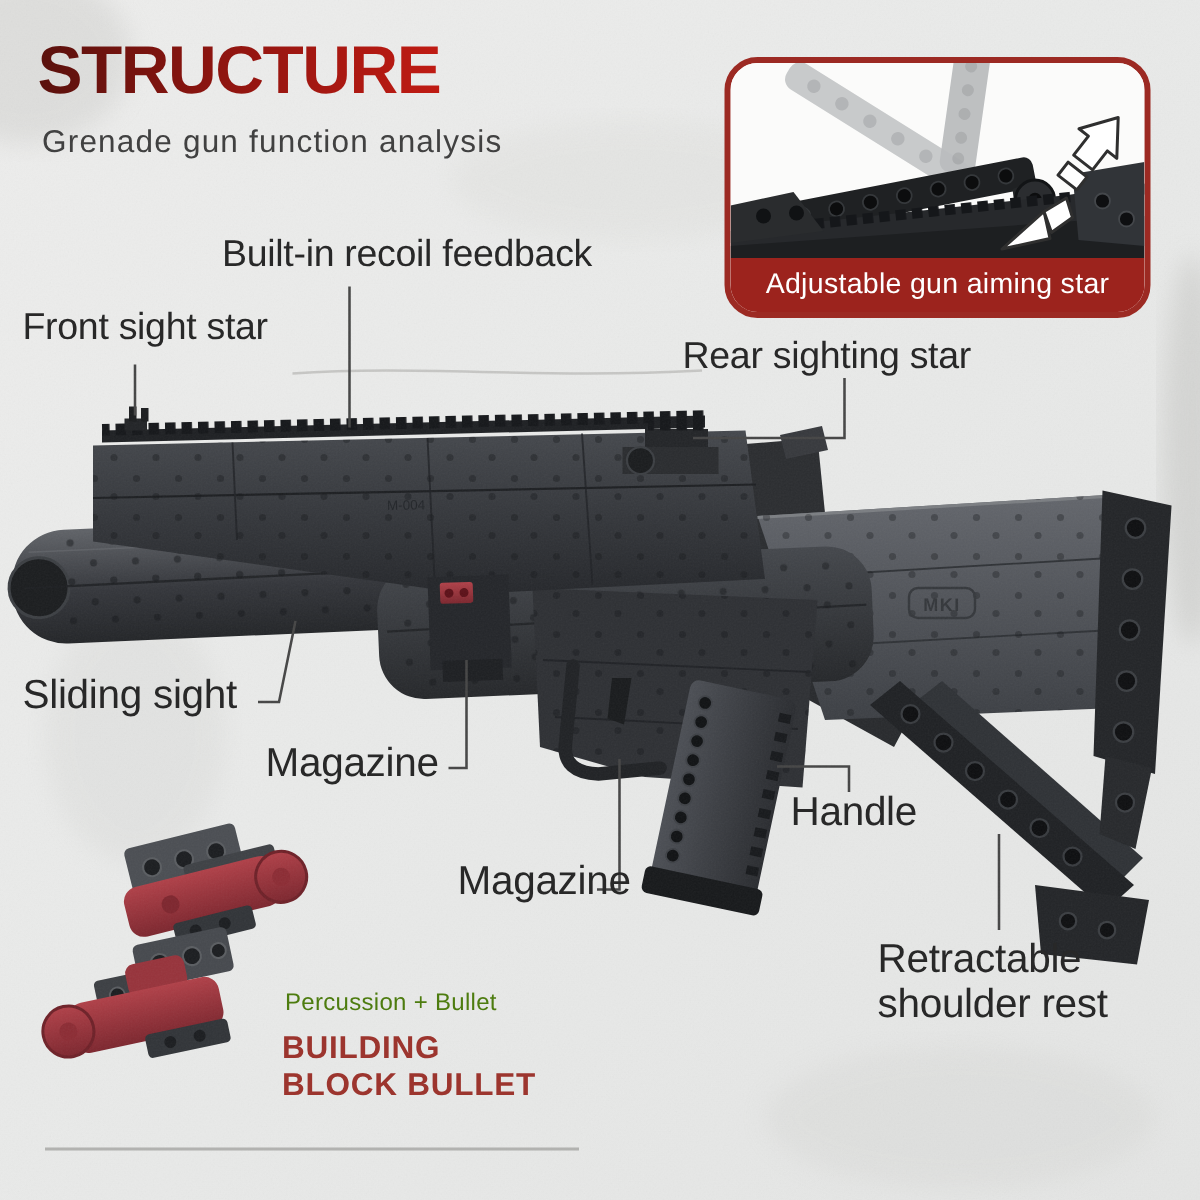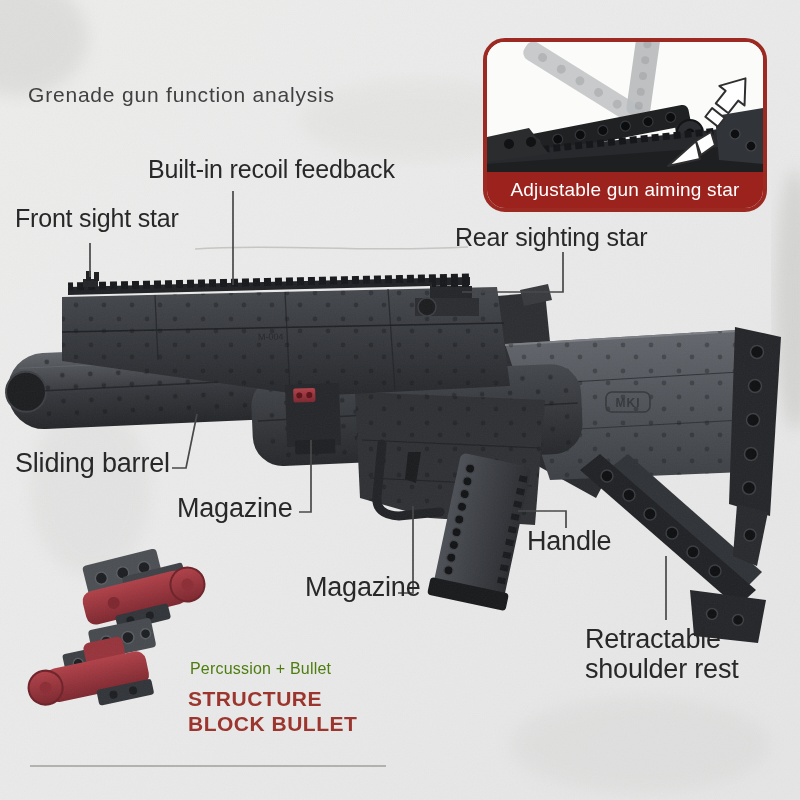--- a/index.html
+++ b/index.html
@@ -293,20 +293,21 @@
       <circle cx="43" cy="677" r="17" fill="url(#gradRed)" stroke="#6e2128" stroke-width="2"></circle>
       <circle cx="43" cy="677" r="6" fill="#8c2c34"></circle>
       <rect x="92" y="690" width="56" height="16" rx="3" fill="#313438"></rect>
       <circle cx="108" cy="698" r="4" fill="#1b1d20"></circle>
         <circle cx="128" cy="698" r="4" fill="#1b1d20"></circle>
     </g>
 
     <rect width="800" height="800" filter="url(#grain)" opacity=".06"></rect>
   </svg>
 
+  <h1 class="page-title">STRUCTURE</h1>
   <div class="page-subtitle">Grenade gun function analysis</div>
 
   <div class="inset">
     <div class="inset-photo">
       <svg viewBox="0 0 276 130">
         <rect width="276" height="130" fill="#fbfbfa"></rect>
 
         <g transform="rotate(32 98 42)" opacity=".95">
           <rect x="28" y="32" width="140" height="20" rx="8" fill="#c6c8c9"></rect>
           <g fill="#b0b2b4">
@@ -368,23 +369,23 @@
           <path d="M209,99 L224,90 L228,103 L214,113 Z" fill="#ffffff"></path>
         </g>
       </svg>
     </div>
     <div class="inset-caption">Adjustable gun aiming star</div>
   </div>
 
   <div class="part-label" id="lbl-front-sight">Front sight star</div>
   <div class="part-label" id="lbl-recoil">Built-in recoil feedback</div>
   <div class="part-label" id="lbl-rear-sight">Rear sighting star</div>
-  <div class="part-label" id="lbl-sliding-barrel">Sliding barrel</div>
+  <div class="part-label" id="lbl-sliding-barrel">Sliding sight</div>
   <div class="part-label" id="lbl-magazine">Magazine</div>
   <div class="part-label" id="lbl-trigger">Magazine</div>
   <div class="part-label" id="lbl-handle">Handle</div>
   <div class="part-label" id="lbl-shoulder-rest">Retractable shoulder rest</div>
 
   <div class="bullet-sub">Percussion + Bullet</div>
-  <div class="bullet-title">STRUCTURE BLOCK BULLET</div>
+  <div class="bullet-title">BUILDING BLOCK BULLET</div>
 
   <div class="divider"></div>
 </div>
 
 </body></html>

